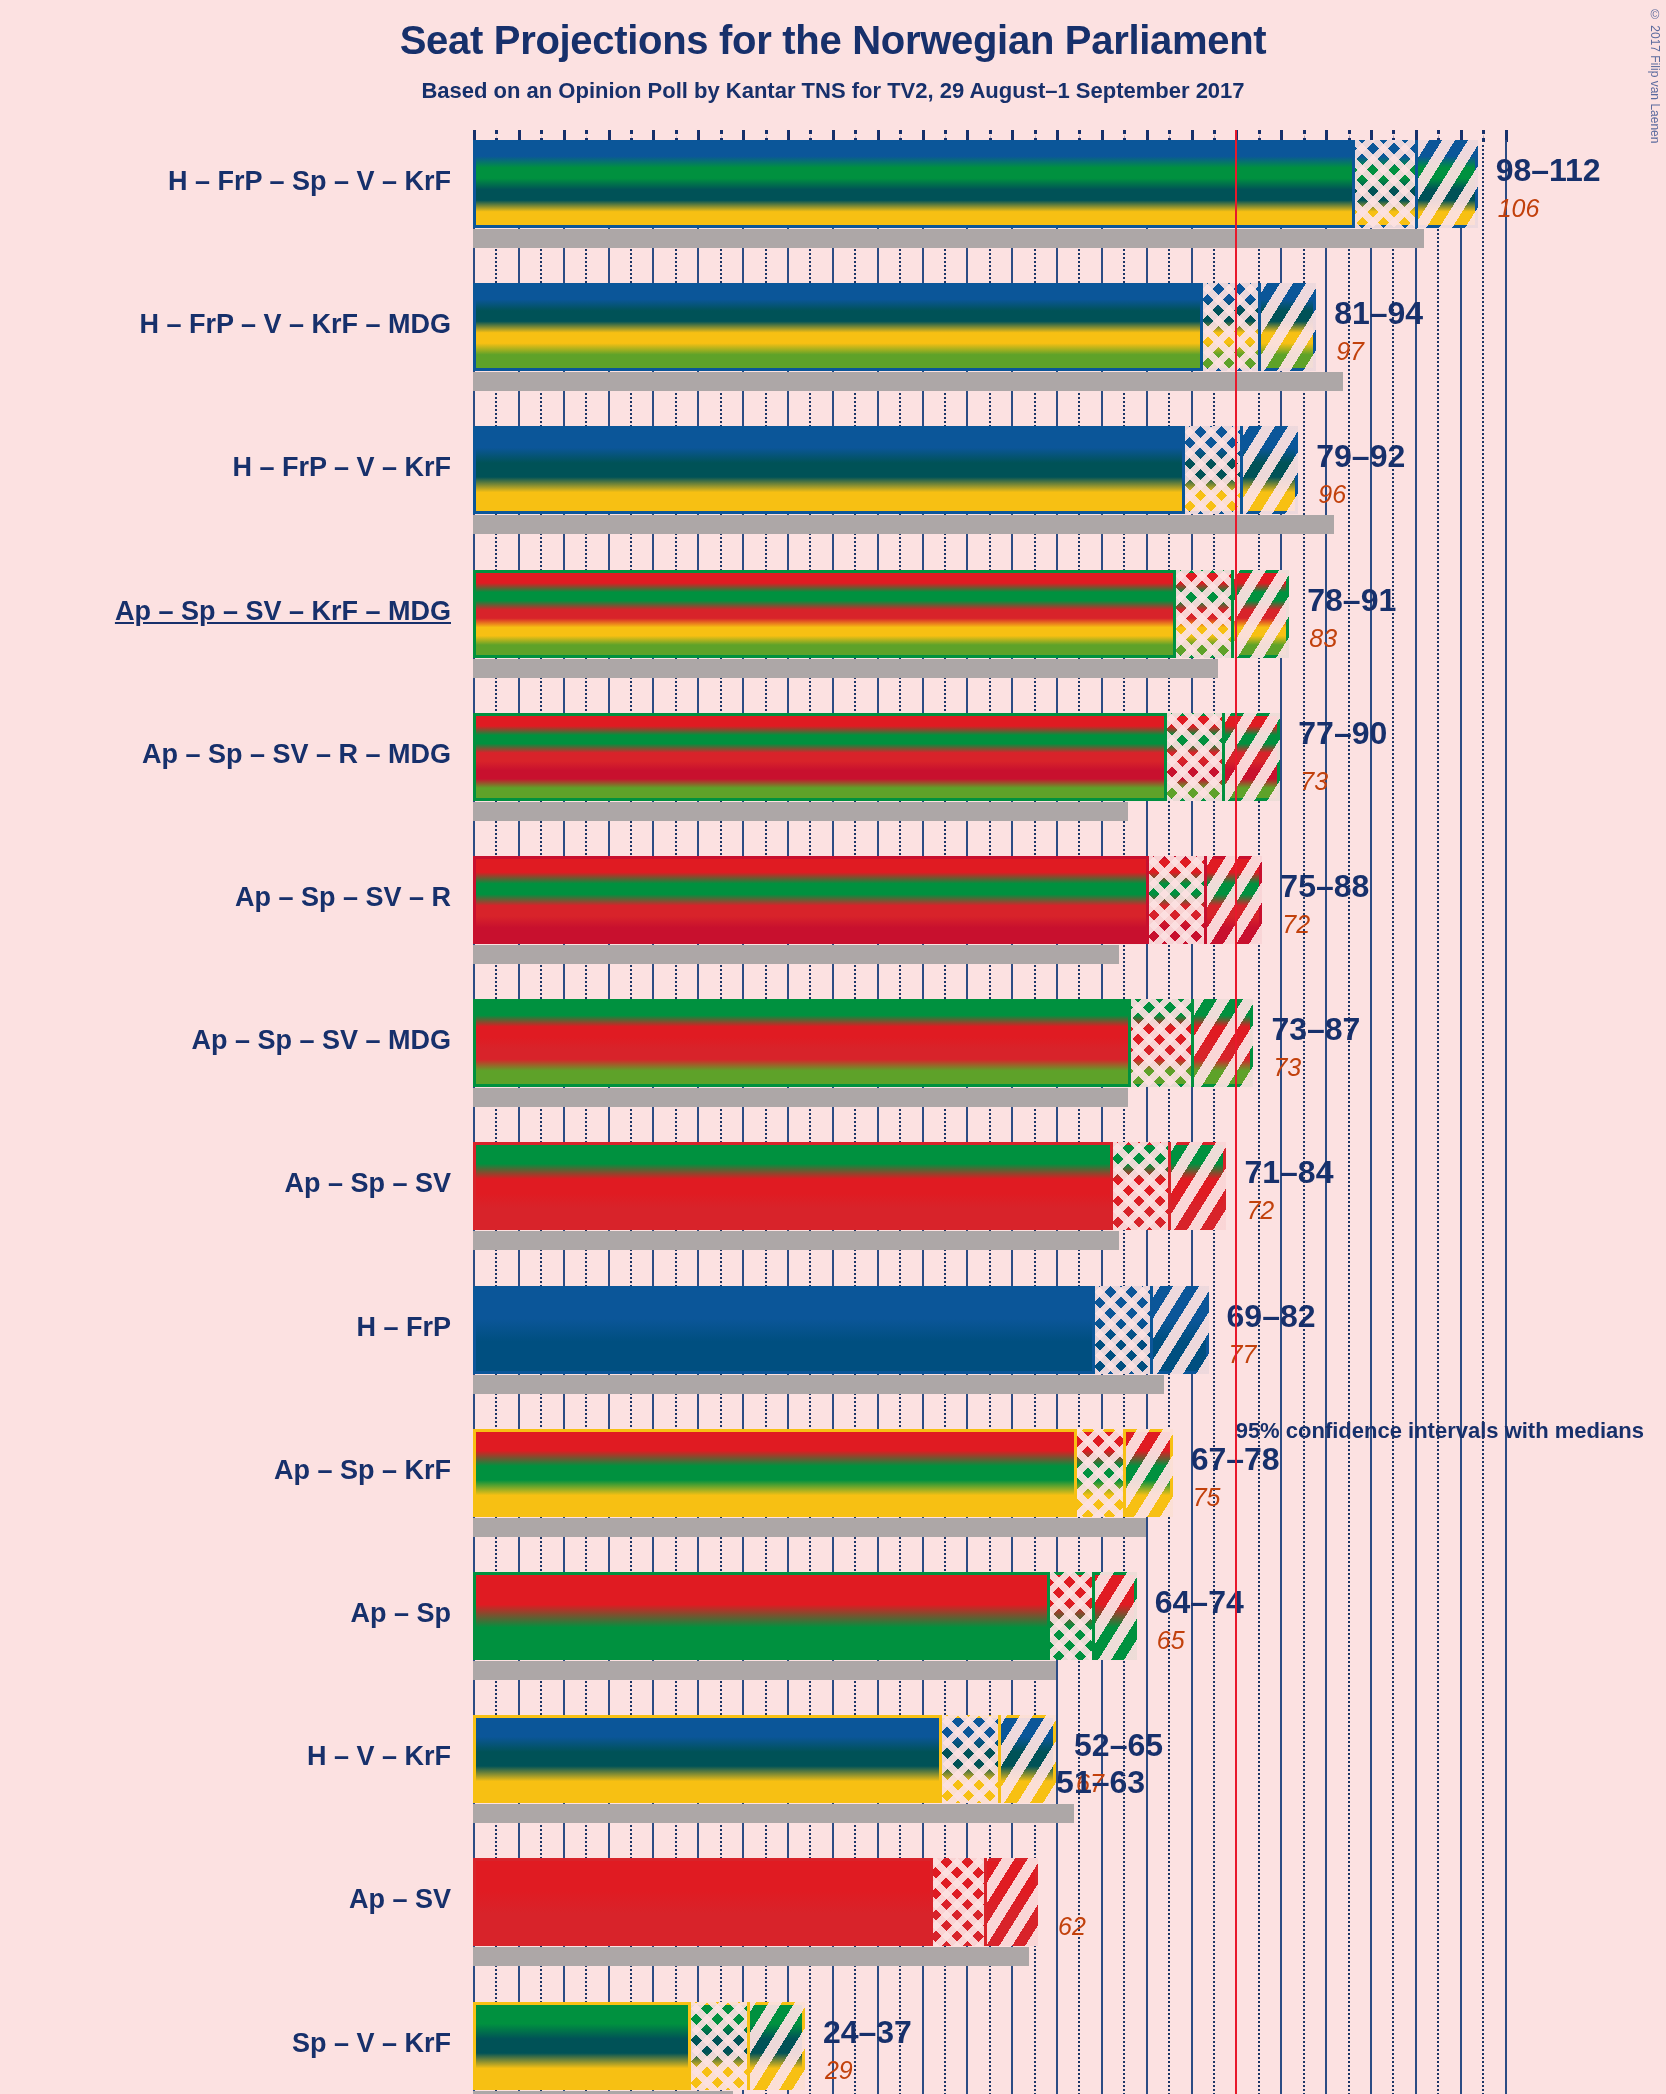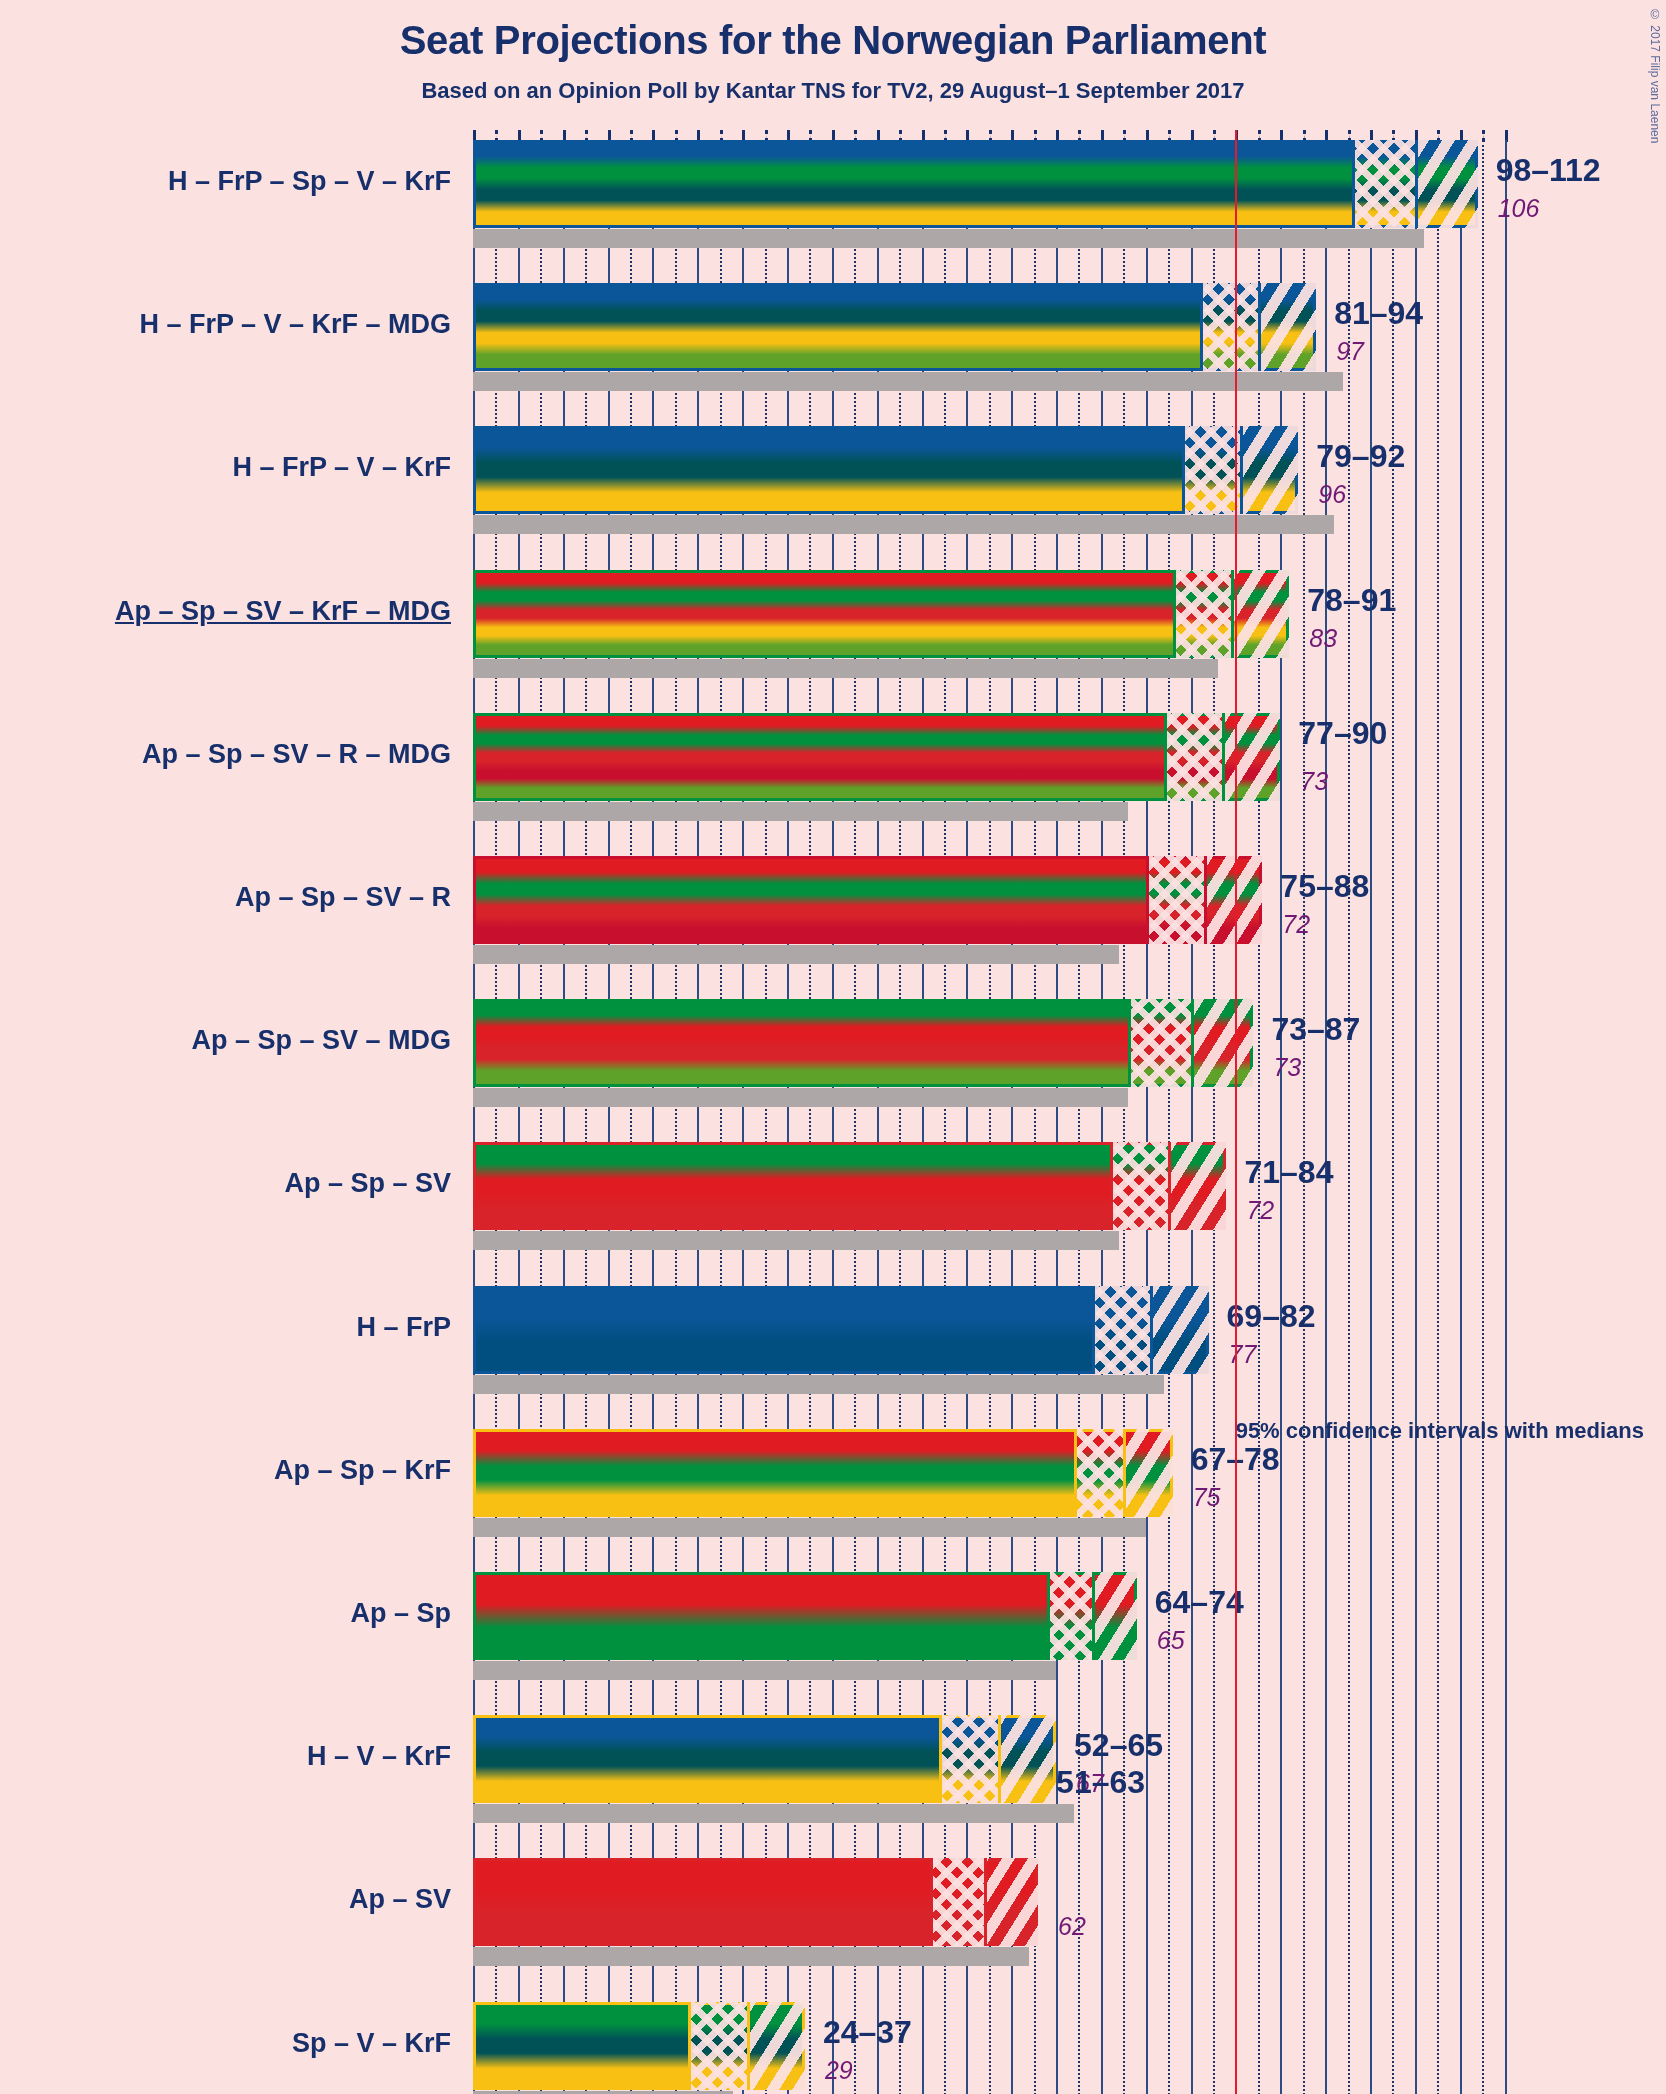--- a/index.html
+++ b/index.html
@@ -65,21 +65,21 @@
   .ci-lo{position:absolute;top:0;bottom:0;z-index:24;}
   .ci-hi{position:absolute;top:0;bottom:0;z-index:24;}
 
   .greybar{
     position:absolute;left:473px;height:19px;background:#ADA7A7;z-index:10;
   }
   .valmain{
     position:absolute;font-size:32px;font-weight:bold;color:#17306B;white-space:nowrap;
   }
   .valmed{
-    position:absolute;font-size:25px;font-style:italic;color:#701a75;white-space:nowrap;
+    position:absolute;font-size:25px;font-style:italic;color:#c2410c;white-space:nowrap;
   }
 </style>
 </head>
 <body>
 
 <div id="chart-root">
 
   <div class="title">Seat Projections for the Norwegian Parliament</div>
   <div class="subtitle">Based on an Opinion Poll by Kantar TNS for TV2, 29 August–1 September 2017</div>
   <div class="copyright">© 2017 Filip van Laenen</div>

